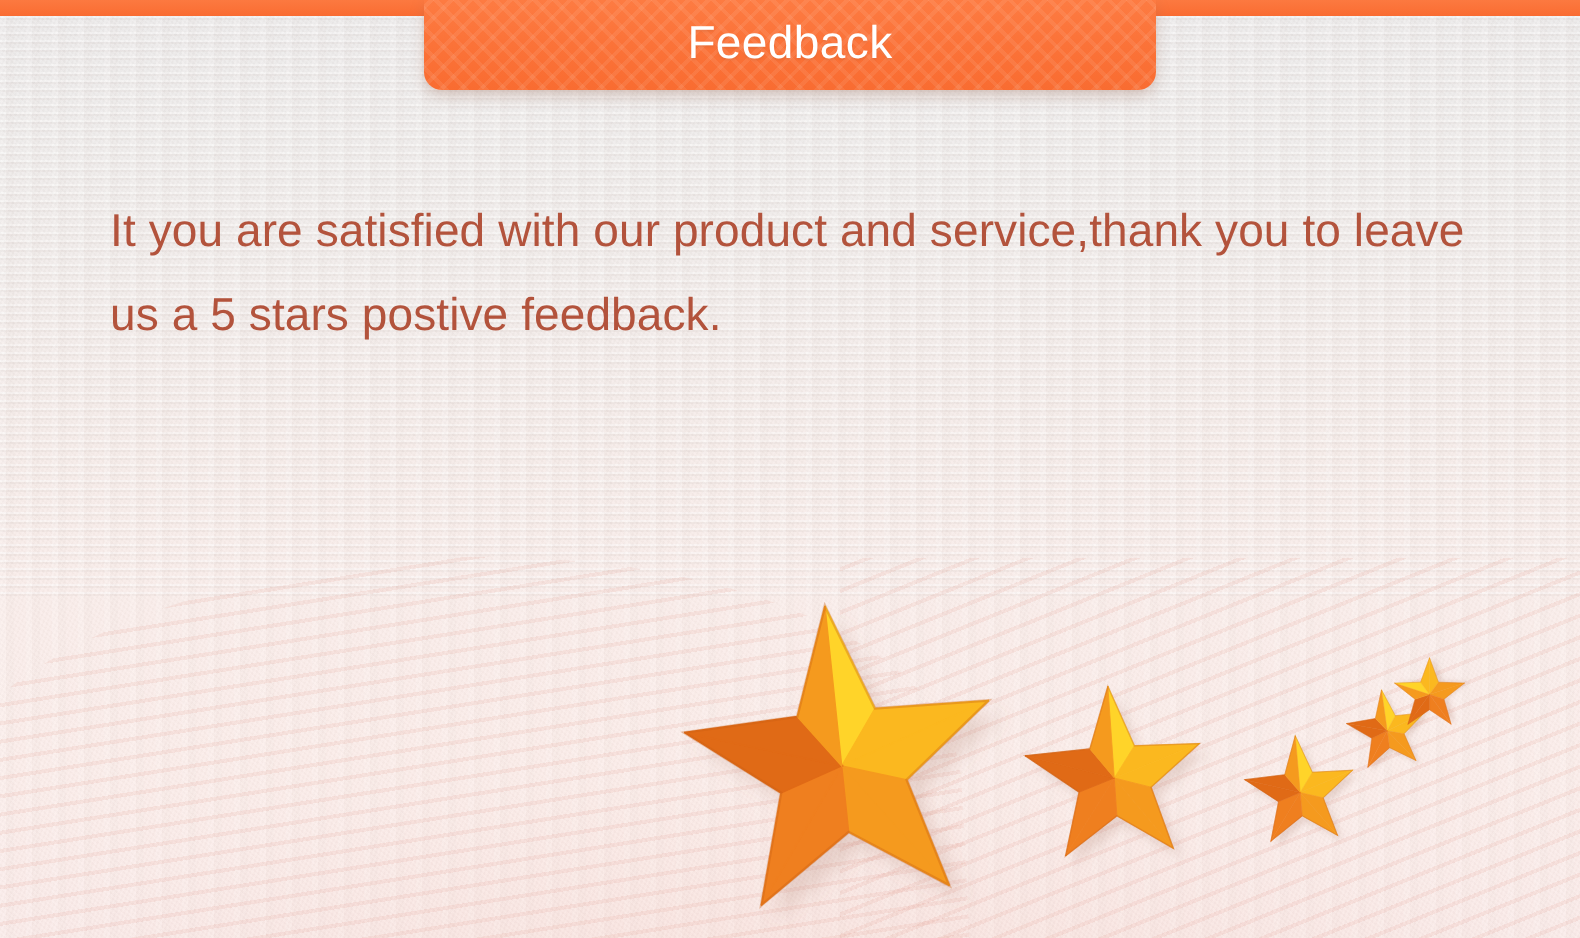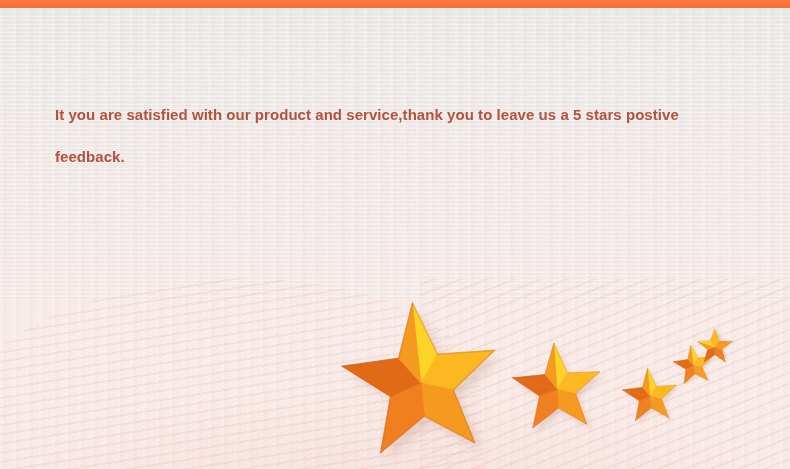--- a/index.html
+++ b/index.html
@@ -154,23 +154,23 @@
   
   .copy {
     position: absolute;
     left: 55px;
     top: 94px;
     width: 690px;
     z-index: 4;
   }
   .para {
     color: #b3533c;
-    font-size: 15px;
+    font-size: 23px;
     line-height: 42px;
-    font-weight: 700;
+    font-weight: 400;
     letter-spacing: 0.05px;
     font-family: "Liberation Sans", sans-serif;
     margin: 0;
   }
   .para + .para { margin-top: 16px; }
 
   
   .stars-layer {
     position: absolute;
     inset: 0;
@@ -187,20 +187,23 @@
 
   <div class="bg-base"></div>
   <div class="bg-hlines"></div>
   <div class="bg-vstreaks"></div>
   <div class="bg-warm"></div>
   <div class="bg-waves-left"></div>
   <div class="bg-waves-right"></div>
   <div class="bg-grain"></div>
 
   <div class="top-strip"></div>
+  <div class="tab">
+    <span class="tab-title">Feedback</span>
+  </div>
 
   <div class="copy">
     <p class="para">It you are satisfied with our product and service,thank you to leave us a 5 stars postive feedback.</p>
   </div>
 
   <div class="stars-layer">
       <div class="star-wrap" style="left: 333px; top: 292px; width: 175px; height: 175px;">
         <svg viewBox="0 0 100 100" width="175" height="175">
           <defs>
             <filter id="blur0" x="-30%" y="-30%" width="170%" height="170%">

